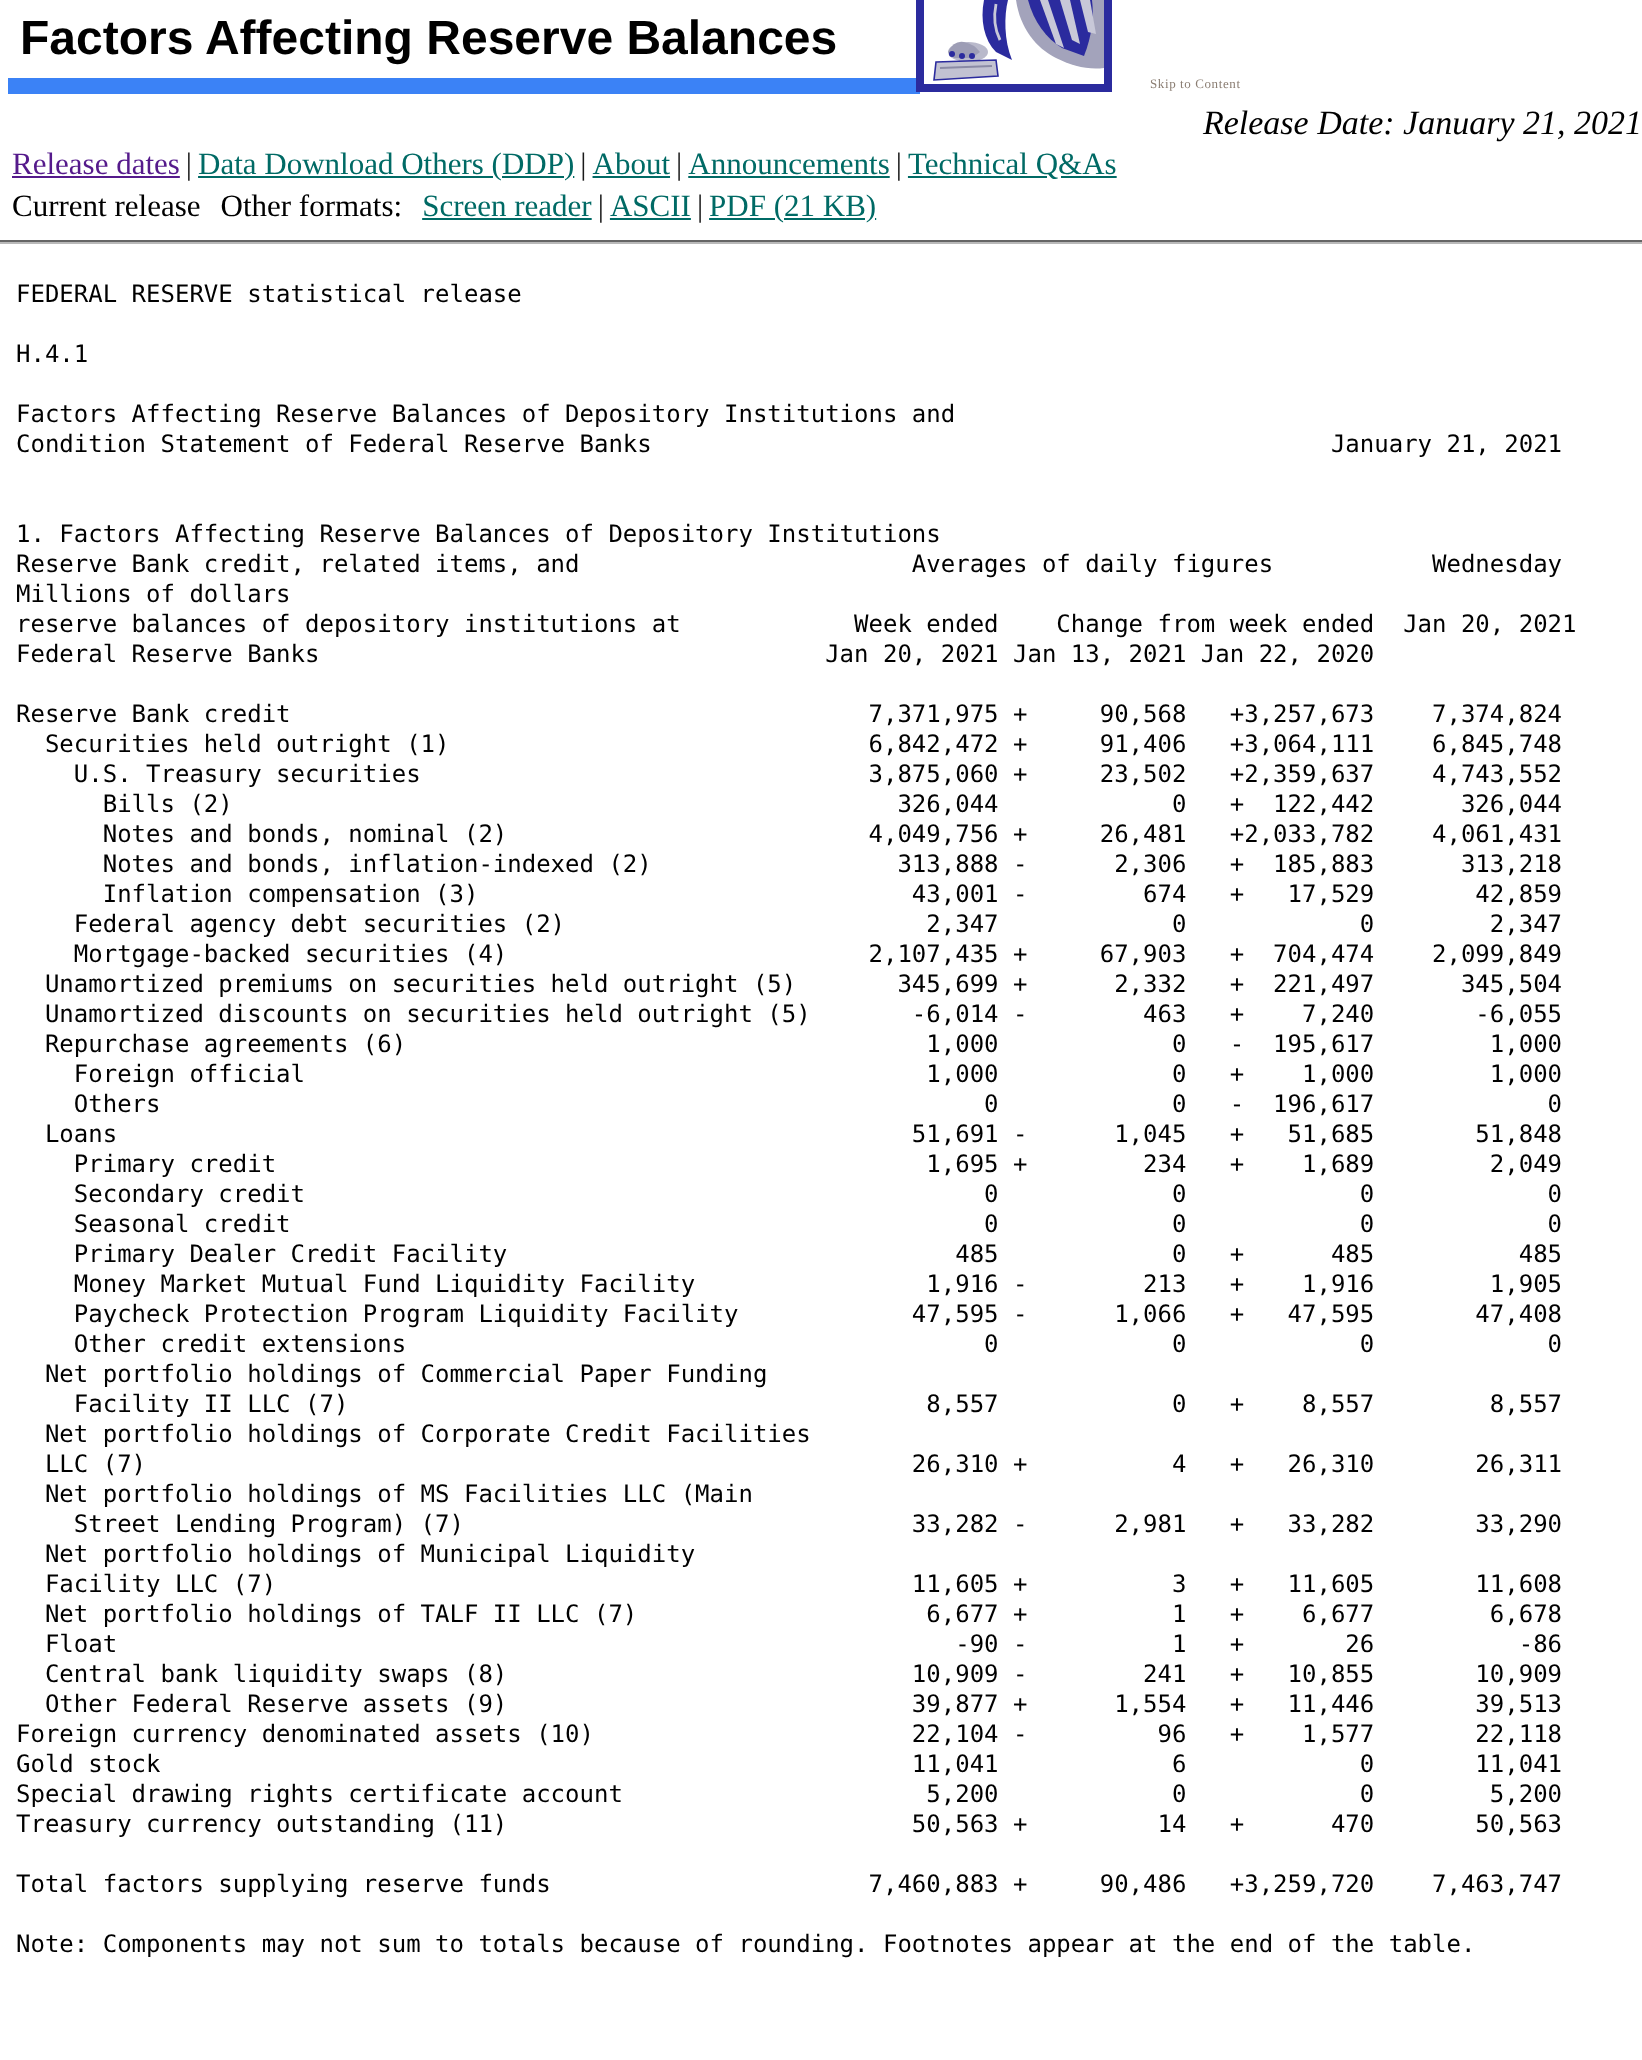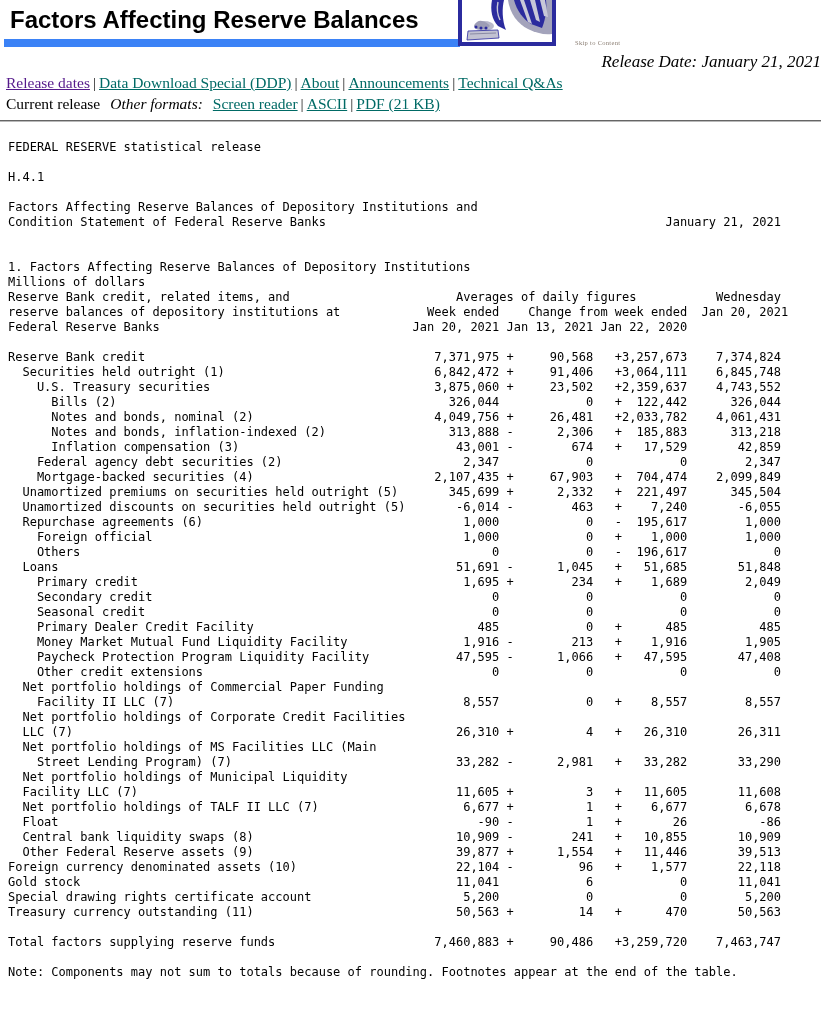--- a/index.html
+++ b/index.html
@@ -29,21 +29,21 @@
     font-size:6.5px;color:#8a7d72;text-decoration:none;letter-spacing:.3px;
   }
 
   
   .release-date{font-style:italic;font-size:17px;margin:6px 0 0 6px;line-height:19px;text-align:right;}
   .nav-row,.formats-row{margin:2px 0 0 6px;font-size:15.5px;line-height:19px;}
   a.lnk{color:#006a65;text-decoration:underline;}
   a.lnk.visited{color:#551a8b;}
   .sep{color:#1a1a1a;padding:0 3px;}
   .plain{color:#000;}
-  .italic{font-style:italic;}
+  .italic{}
   .gap{display:inline-block;width:10px;}
   hr.rule{border:0;border-top:2px groove #b9b9b9;margin:7px 0 0 0;}
 
   
   .mono{
     margin:18px 0 0 8px;
     font-family:"DejaVu Sans Mono",monospace;
     font-size:12px;line-height:15px;color:#000;
   }
   .pre-line{white-space:pre;}
@@ -74,38 +74,38 @@
         <circle cx="24" cy="28" r="1.5" fill="#2b2b9e"></circle>
         <path d="M6,31 L36,30 L37,38 L5,40 Z" fill="#c2c2d2" stroke="#2b2b9e" stroke-width="0.8"></path>
         <path d="M8,34 L34,33" stroke="#8a8aa5" stroke-width="1" fill="none"></path>
       </svg>
     </div>
     <a class="skip" href="#">Skip to Content</a>
   </div>
 
   <div class="release-date">Release Date: January 21, 2021</div>
 
-  <div class="nav-row"><a class="lnk visited" href="#">Release dates</a><span class="sep">|</span><a class="lnk" href="#">Data Download Special (DDP)</a><span class="sep">|</span><a class="lnk" href="#">About</a><span class="sep">|</span><a class="lnk" href="#">Announcements</a><span class="sep">|</span><a class="lnk" href="#">Technical Q&amp;As</a></div>
+  <div class="nav-row"><a class="lnk visited" href="#">Release dates</a><span class="sep">|</span><a class="lnk" href="#">Data Download Others (DDP)</a><span class="sep">|</span><a class="lnk" href="#">About</a><span class="sep">|</span><a class="lnk" href="#">Announcements</a><span class="sep">|</span><a class="lnk" href="#">Technical Q&amp;As</a></div>
 
   <div class="formats-row"><span class="plain">Current release</span><span class="gap"></span><span class="italic">Other formats:</span><span class="gap"></span><a class="lnk" href="#">Screen reader</a><span class="sep">|</span><a class="lnk" href="#">ASCII</a><span class="sep">|</span><a class="lnk" href="#">PDF (21 KB)</a></div>
 
   <hr class="rule">
 
   <div class="mono">
       <div class="pre-line">FEDERAL RESERVE statistical release</div>
       <div class="pre-line"> </div>
       <div class="pre-line">H.4.1</div>
       <div class="pre-line"> </div>
       <div class="pre-line">Factors Affecting Reserve Balances of Depository Institutions and</div>
       <div class="pre-line">Condition Statement of Federal Reserve Banks                                               January 21, 2021</div>
       <div class="pre-line"> </div>
       <div class="pre-line"> </div>
       <div class="pre-line">1. Factors Affecting Reserve Balances of Depository Institutions</div>
+      <div class="pre-line">Reserve Bank credit, related items, and                       Averages of daily figures           Wednesday</div>
       <div class="pre-line">Millions of dollars</div>
-      <div class="pre-line">Reserve Bank credit, related items, and                       Averages of daily figures           Wednesday</div>
       <div class="pre-line">reserve balances of depository institutions at            Week ended    Change from week ended  Jan 20, 2021</div>
       <div class="pre-line">Federal Reserve Banks                                   Jan 20, 2021 Jan 13, 2021 Jan 22, 2020</div>
       <div class="pre-line"> </div>
       <div class="pre-line">Reserve Bank credit                                        7,371,975 +     90,568   +3,257,673    7,374,824</div>
       <div class="pre-line">  Securities held outright (1)                             6,842,472 +     91,406   +3,064,111    6,845,748</div>
       <div class="pre-line">    U.S. Treasury securities                               3,875,060 +     23,502   +2,359,637    4,743,552</div>
       <div class="pre-line">      Bills (2)                                              326,044            0   +  122,442      326,044</div>
       <div class="pre-line">      Notes and bonds, nominal (2)                         4,049,756 +     26,481   +2,033,782    4,061,431</div>
       <div class="pre-line">      Notes and bonds, inflation-indexed (2)                 313,888 -      2,306   +  185,883      313,218</div>
       <div class="pre-line">      Inflation compensation (3)                              43,001 -        674   +   17,529       42,859</div>

